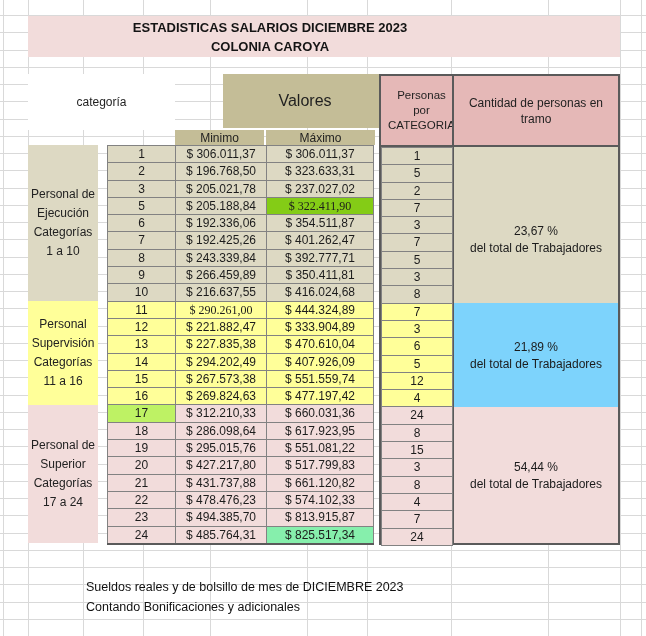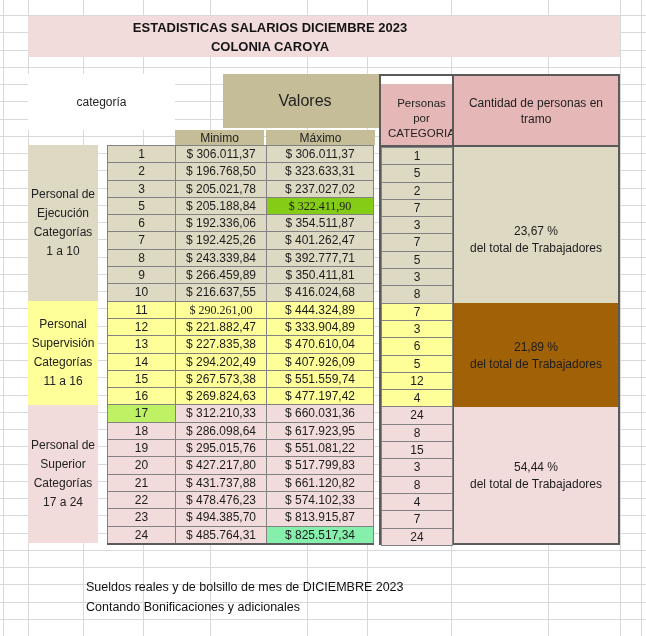--- a/index.html
+++ b/index.html
@@ -37,21 +37,21 @@
     display:flex; flex-direction:column; justify-content:center; align-items:center;}
   .label-block div{font-size:12px; line-height:19px; color:#222; white-space:nowrap;}
   .label-block.g0{top:145px; height:156px;}
   .label-block.g1{top:301px; height:104px;}
   .label-block.g2{top:405px; height:138px;}
 
   
   #right-box{left:379px; top:74px; width:241px; height:471px;
     border:2px solid #5A5A5A; box-sizing:border-box; background:#ffffff;}
   #personas-header{position:absolute; left:0; top:0; width:81px; height:69px; background:#E5B8B7;
-    display:flex; flex-direction:column; justify-content:center; align-items:center;margin-top:8px;}
+    display:flex; flex-direction:column; justify-content:center; align-items:center;}
   #personas-header div{font-size:11.5px; line-height:15px; color:#1f1f1f;}
   #cantidad-header{position:absolute; left:73px; top:0; right:0; height:69px; background:#E5B8B7;
     display:flex; flex-direction:column; justify-content:center; align-items:center;}
   #cantidad-header div{font-size:12px; line-height:16px; color:#1f1f1f;}
   #hd-divider{position:absolute; left:71px; top:0; bottom:0; width:2px; background:#5A5A5A;}
   #hd-bottom{position:absolute; left:0; right:0; top:69px; height:2px; background:#5A5A5A;}
 
   #personas-table{position:absolute; left:0; top:71px; border-collapse:collapse; table-layout:fixed;}
   #personas-table td{border:1px solid #828282; height:16.3px; line-height:16.3px; padding:0;
     text-align:center; font-size:12px; color:#1c1c1c;}
@@ -365,21 +365,21 @@
           <tr>
             <td style="background: rgb(242, 220, 219);">24</td>
           </tr>
         </tbody>
     </table>
 
     <div class="tramo-block g0" style="background: rgb(221, 217, 195);">
       <div class="tramo-percent">23,67 %</div>
       <div class="tramo-caption">del total de Trabajadores</div>
     </div>
-    <div class="tramo-block g1" style="background: #a16207; text-align: center;">
+    <div class="tramo-block g1" style="background: #7dd3fc; text-align: center;">
       <div class="tramo-percent">21,89 %</div>
       <div class="tramo-caption">del total de Trabajadores</div>
     </div>
     <div class="tramo-block g2" style="background: rgb(242, 220, 219);">
       <div class="tramo-percent">54,44 %</div>
       <div class="tramo-caption">del total de Trabajadores</div>
     </div>
   </div>
 
   <div class="footer-note" id="footer-line1">Sueldos reales y de bolsillo de mes de DICIEMBRE 2023</div>

